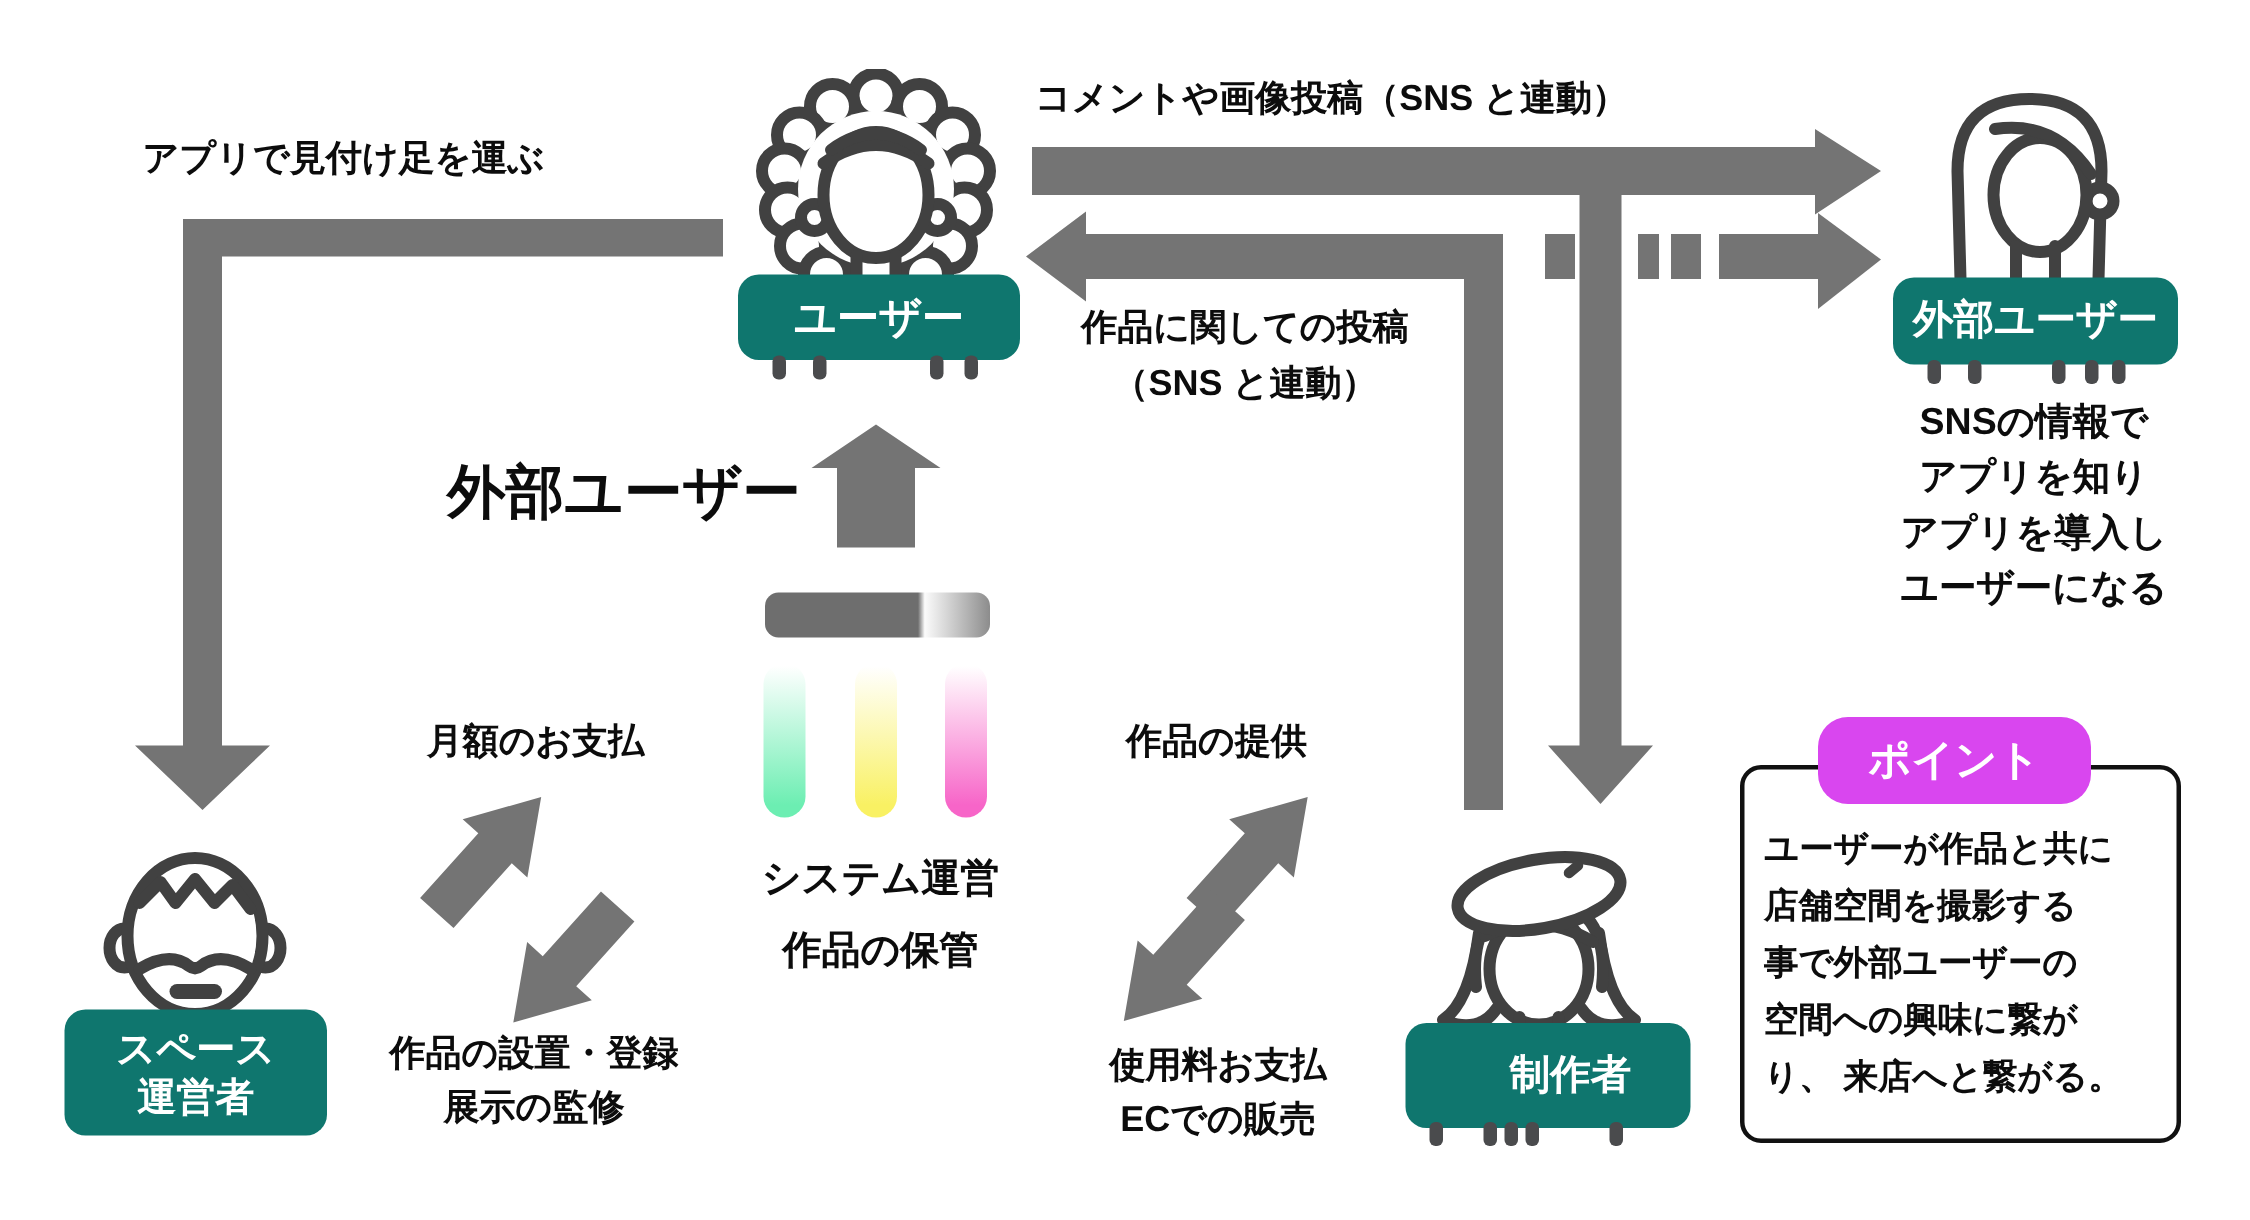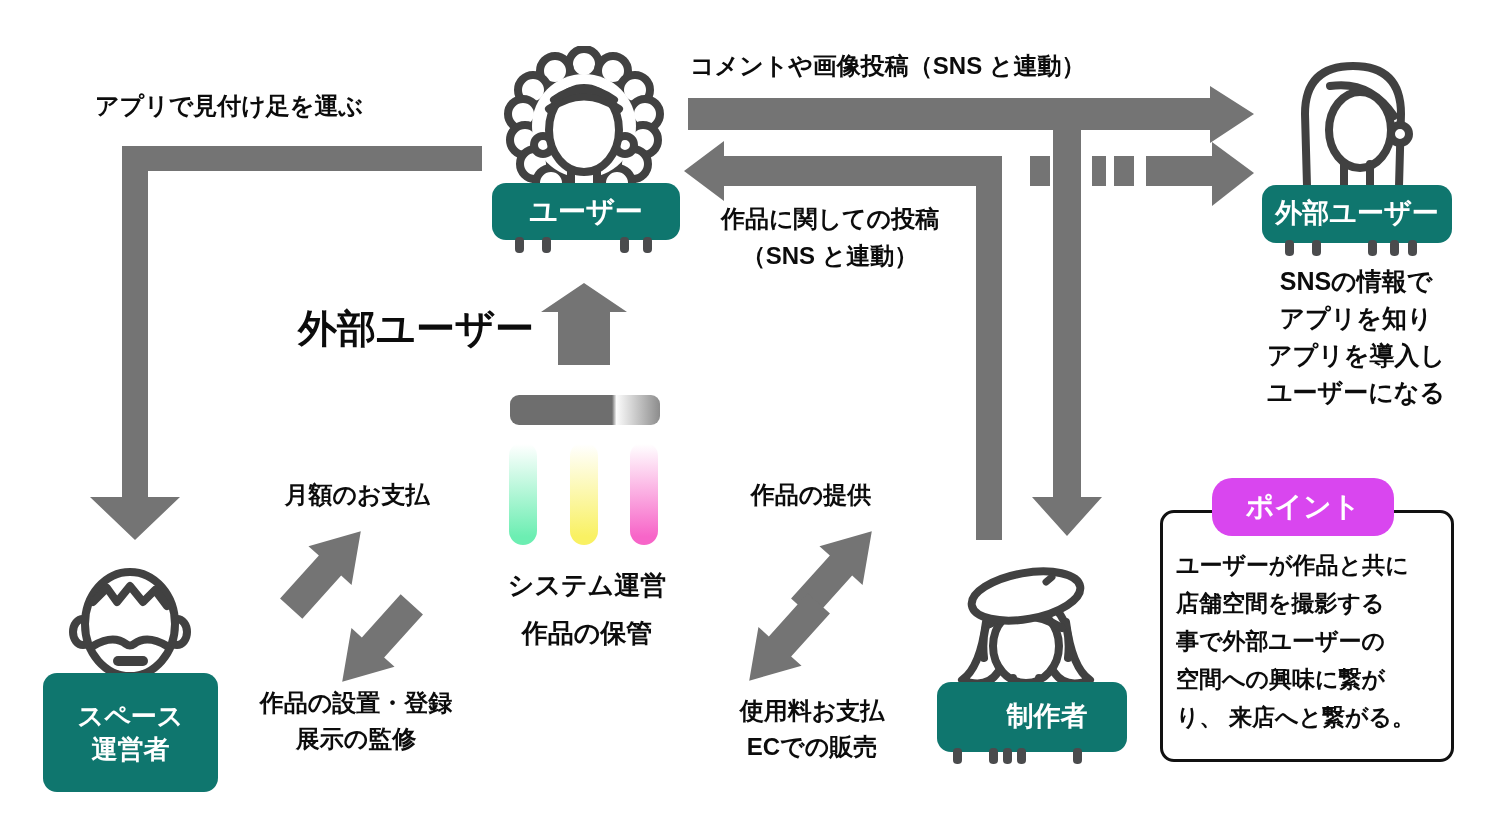--- a/index.html
+++ b/index.html
@@ -148,21 +148,21 @@
 
   <div class="badge" style="left:1262px;top:185px;width:190px;height:58px;font-size:27px;align-items:center;">
     <span>外部ユーザー</span>
     <span class="leg" style="left:23px;top:55px;"></span>
     <span class="leg" style="left:50px;top:55px;"></span>
     <span class="leg" style="left:106px;top:55px;"></span>
     <span class="leg" style="left:128px;top:55px;"></span>
     <span class="leg" style="left:146px;top:55px;"></span>
   </div>
 
-  <div class="badge" style="left:43px;top:673px;width:175px;height:119px;font-size:26px;flex-direction:column;">
+  <div class="badge" style="left:43px;top:673px;width:175px;height:84px;font-size:26px;flex-direction:column;">
     <span>スペース</span>
     <span>運営者</span>
   </div>
 
   <div class="badge" style="left:937px;top:682px;width:160px;height:70px;font-size:27px;padding-left:30px;">
     <span>制作者</span>
     <span class="leg" style="left:16px;top:66px;"></span>
     <span class="leg" style="left:52px;top:66px;"></span>
     <span class="leg" style="left:66px;top:66px;"></span>
     <span class="leg" style="left:80px;top:66px;"></span>

